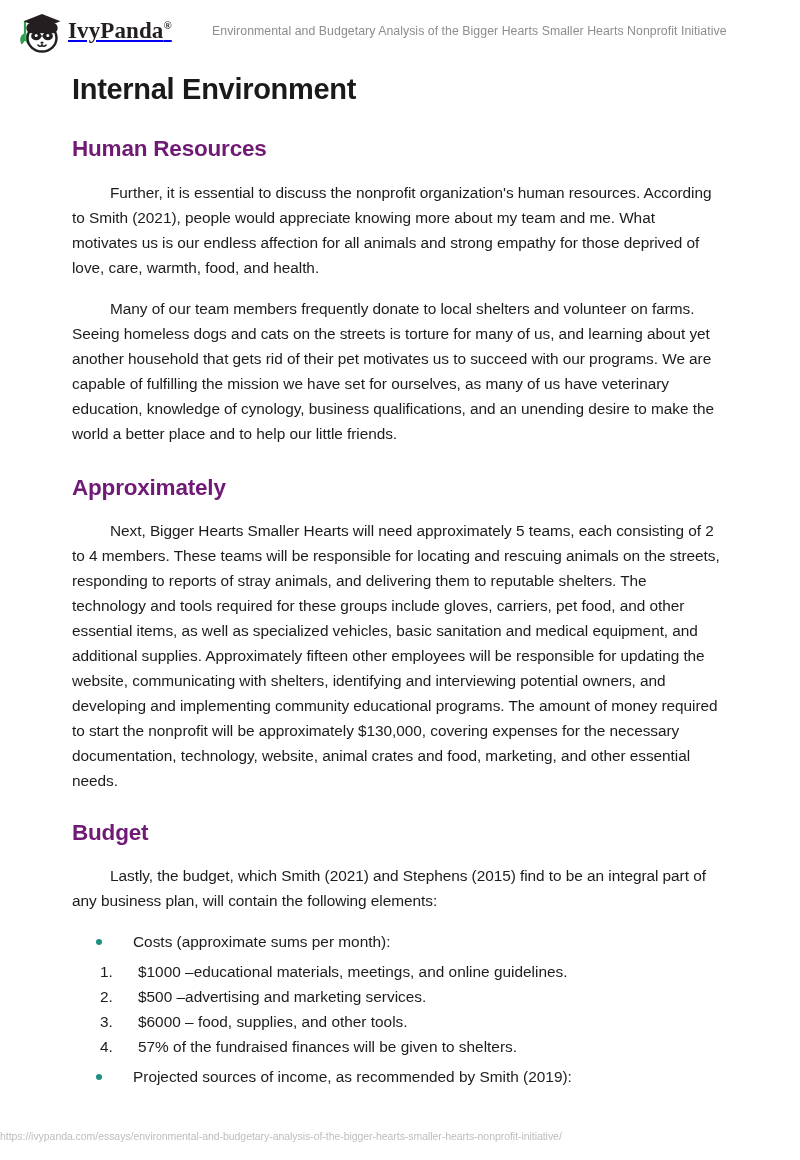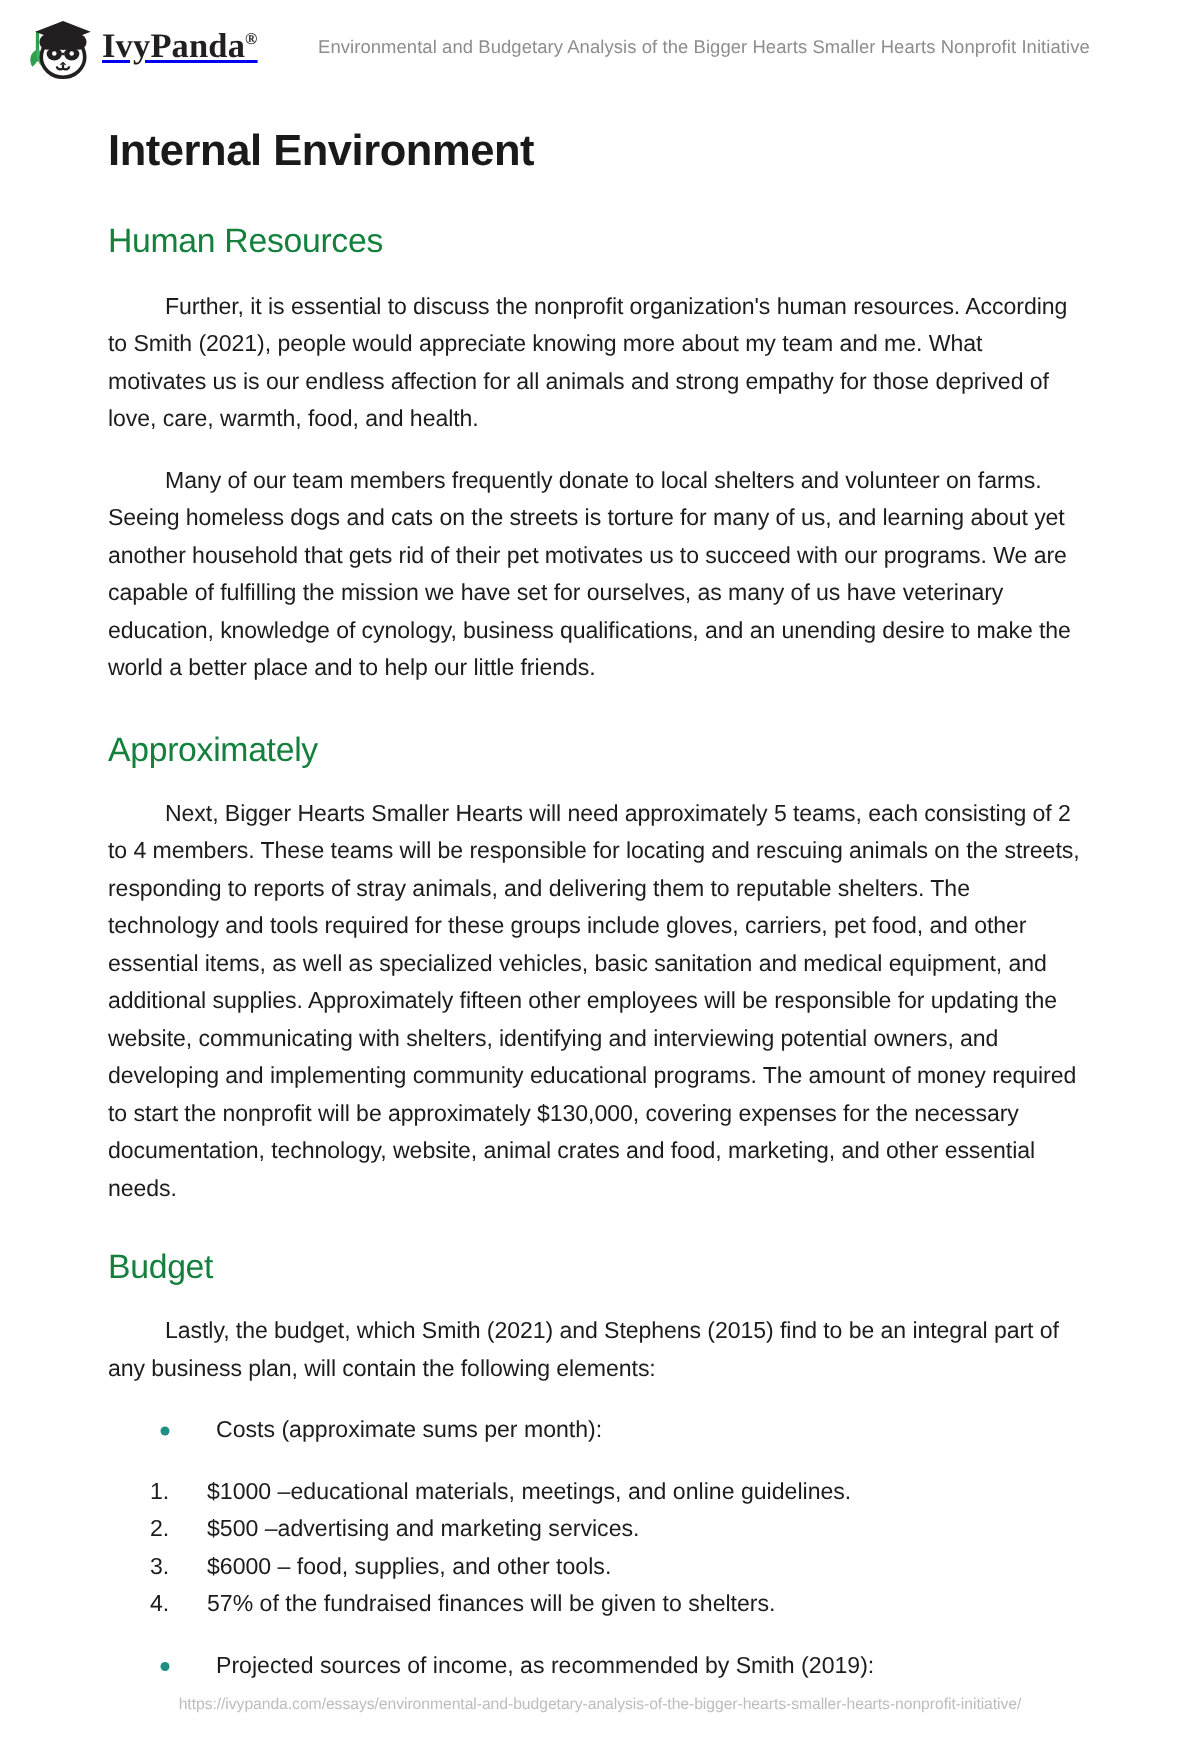--- a/index.html
+++ b/index.html
@@ -61,40 +61,40 @@
     color: #8d8d8d;
     font-family: "Liberation Sans", sans-serif;
     white-space: nowrap;
     padding-right: 14px;
     letter-spacing: 0.05px;
   }
 
   
   .content {
     position: absolute;
-    top: 74px;
+    top: 62px;
     left: 72px;
     width: 652px;
   }
 
   h1.doc-h1 {
     font-size: 29px;
     font-weight: bold;
     line-height: 1.22;
     margin: 10px 0 0 0;
     letter-spacing: -0.3px;
     color: #1a1a1a;
   }
   h2.doc-h2 {
     font-size: 22.5px;
-    font-weight: normal;
+    font-weight: bold;
     line-height: 1.25;
     margin: 28px 0 0 0;
     letter-spacing: -0.2px;
-    color: #15803d;
+    color: #701a75;
   }
   h2.doc-h2.tight { margin-top: 26px; }
 
   p.doc-p {
     font-size: 15.4px;
     line-height: 25px;
     margin: 16px 0 0 0;
     text-indent: 38px;
     color: #1c1c1c;
     letter-spacing: -0.05px;
@@ -104,21 +104,21 @@
   ul.bullets {
     list-style: none;
     margin: 16px 0 0 0;
     padding: 0;
   }
   ul.bullets > li.bullet-item {
     position: relative;
     font-size: 15.4px;
     line-height: 25px;
     padding-left: 56px;
-    margin: 16px;
+    margin: 5px;
     color: #1c1c1c;
   }
   ul.bullets > li.bullet-item > .bullet-dot {
     position: absolute;
     left: 19px;
     top: 10px;
     width: 6px;
     height: 6px;
     border-radius: 50%;
     background: #1f8f83;
@@ -144,21 +144,21 @@
     text-align: left;
     color: #1c1c1c;
   }
 
   
   .page-footer {
     position: absolute;
     left: 0;
     bottom: 18px;
     width: 800px;
-    text-align: center;
+    text-align: left;
     font-size: 10.5px;
     color: #bdbdbd;
     font-family: "Liberation Sans", sans-serif;
     letter-spacing: -0.05px;
   }
 </style>
 </head>
 <body>
 
 <div class="page-header">

